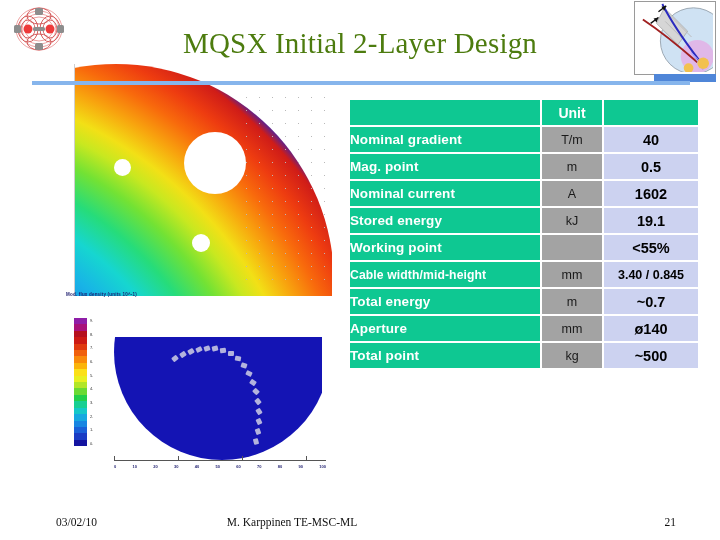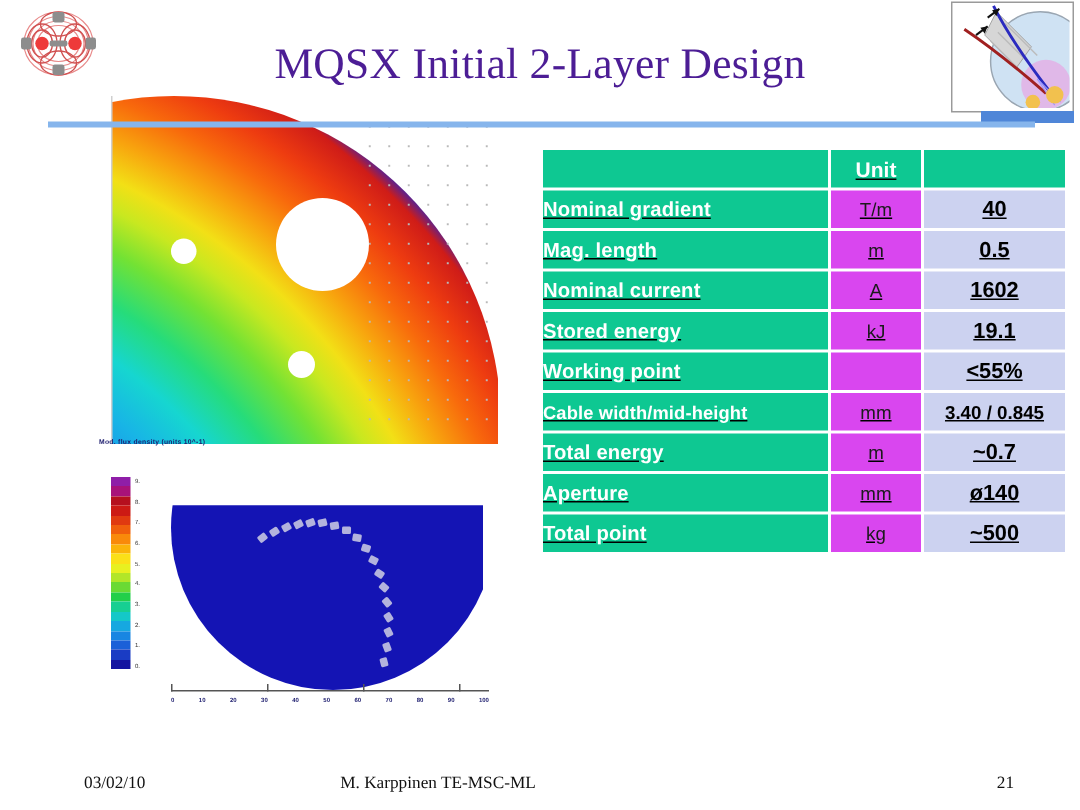--- a/index.html
+++ b/index.html
@@ -40,21 +40,21 @@
   }
 
   
   #title {
     position: absolute;
     left: 0; top: 27px;
     width: 720px;
     text-align: center;
     font-family: "Liberation Serif", serif;
     font-size: 29px;
-    color: #4c1d95;
+    color: #4d7c0f;
     letter-spacing: 0.2px;
     white-space: nowrap;
   }
 
   
   #title-rule {
     position: absolute;
     left: 32px; top: 81px;
     width: 658px; height: 4px;
     background: #86b5ec;
@@ -180,26 +180,25 @@
     display: flex;
     justify-content: space-between;
     font-size: 4px;
     color: #1d1d6e;
     font-weight: bold;
   }
 
   
   #spec-table {
     position: absolute;
-    left: 360px; top: 98px;
+    left: 348px; top: 98px;
     width: 348px;
     border-collapse: separate;
     border-spacing: 2px 2px;
     table-layout: fixed;
-    text-decoration: underline;
   }
   #spec-table col.c-label { width: 190px; }
   #spec-table col.c-unit  { width: 60px; }
   #spec-table col.c-val   { width: 94px; }
 
   #spec-table td {
     height: 25px;
     padding: 0 0 0 0;
     vertical-align: middle;
   }
@@ -207,21 +206,21 @@
     background: #0ec892;
     color: #ffffff;
     font-size: 13.5px;
     font-weight: bold;
     padding-left: 8px;
     letter-spacing: 0.1px;
     white-space: nowrap;
   }
   td.lbl.small { font-size: 12.2px; margin-top: 32px; }
   td.unit {
-    background: #d946ef;
+    background: #a3a3a3;
     color: #1a1a1a;
     font-size: 12.5px;
     text-align: center;
   }
   td.unit.green {
     background: #0ec892;
     color: #ffffff;
     font-weight: bold;
     font-size: 14px;
   }
@@ -412,21 +411,21 @@
         <td class="unit green">Unit</td>
         <td class="val green"></td>
       </tr>
 
       <tr>
         <td class="lbl">Nominal gradient</td>
         <td class="unit">T/m</td>
         <td class="val">40</td>
       </tr>
       <tr>
-        <td class="lbl">Mag. length</td>
+        <td class="lbl">Mag. point</td>
         <td class="unit">m</td>
         <td class="val">0.5</td>
       </tr>
       <tr>
         <td class="lbl">Nominal current</td>
         <td class="unit">A</td>
         <td class="val">1602</td>
       </tr>
       <tr>
         <td class="lbl">Stored energy</td>

